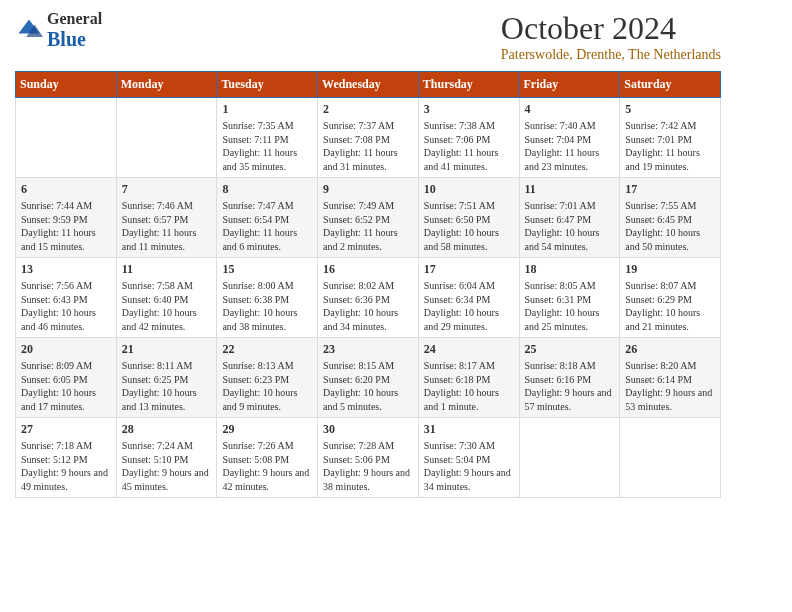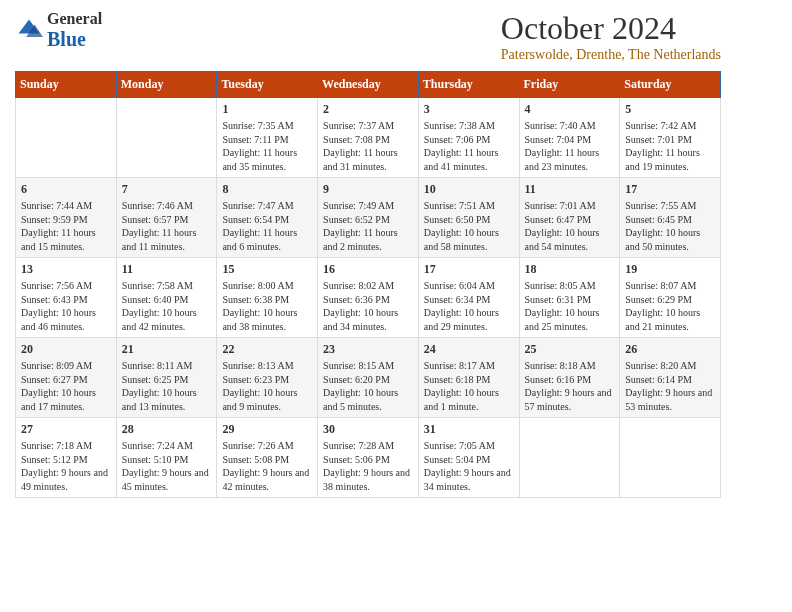--- a/index.html
+++ b/index.html
@@ -214,21 +214,21 @@
             <div class="day-info"><span>Sunrise: 8:05 AM</span><br><span>Sunset: 6:31 PM</span><br><span>Daylight: 10 hours and 25 minutes.</span></div>
           </td>
           <td>
             <span class="day-number">19</span>
             <div class="day-info"><span>Sunrise: 8:07 AM</span><br><span>Sunset: 6:29 PM</span><br><span>Daylight: 10 hours and 21 minutes.</span></div>
           </td>
         </tr>
         <tr>
           <td>
             <span class="day-number">20</span>
-            <div class="day-info"><span>Sunrise: 8:09 AM</span><br><span>Sunset: 6:27 PM</span><br><span>Daylight: 10 hours and 17 minutes.</span></div>
+            <div class="day-info"><span>Sunrise: 8:09 AM</span><br><span>Sunset: 6:05 PM</span><br><span>Daylight: 10 hours and 17 minutes.</span></div>
           </td>
           <td>
             <span class="day-number">21</span>
             <div class="day-info"><span>Sunrise: 8:11 AM</span><br><span>Sunset: 6:25 PM</span><br><span>Daylight: 10 hours and 13 minutes.</span></div>
           </td>
           <td>
             <span class="day-number">22</span>
             <div class="day-info"><span>Sunrise: 8:13 AM</span><br><span>Sunset: 6:23 PM</span><br><span>Daylight: 10 hours and 9 minutes.</span></div>
           </td>
           <td>
@@ -260,20 +260,20 @@
           <td>
             <span class="day-number">29</span>
             <div class="day-info"><span>Sunrise: 7:26 AM</span><br><span>Sunset: 5:08 PM</span><br><span>Daylight: 9 hours and 42 minutes.</span></div>
           </td>
           <td>
             <span class="day-number">30</span>
             <div class="day-info"><span>Sunrise: 7:28 AM</span><br><span>Sunset: 5:06 PM</span><br><span>Daylight: 9 hours and 38 minutes.</span></div>
           </td>
           <td>
             <span class="day-number">31</span>
-            <div class="day-info"><span>Sunrise: 7:05 AM</span><br><span>Sunset: 5:04 PM</span><br><span>Daylight: 9 hours and 34 minutes.</span></div>
+            <div class="day-info"><span>Sunrise: 7:30 AM</span><br><span>Sunset: 5:04 PM</span><br><span>Daylight: 9 hours and 34 minutes.</span></div>
           </td>
           <td class="empty-cell"></td>
           <td class="empty-cell"></td>
         </tr>
       </tbody>
   </table>
 </div>
 
 </body></html>

